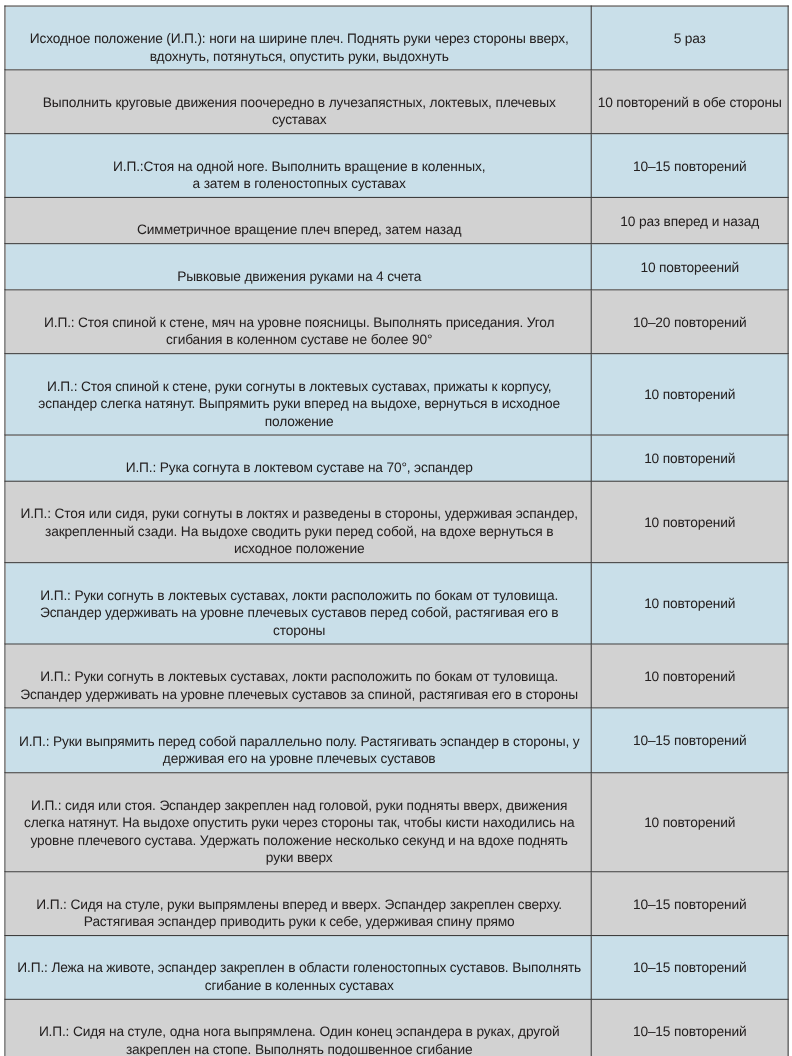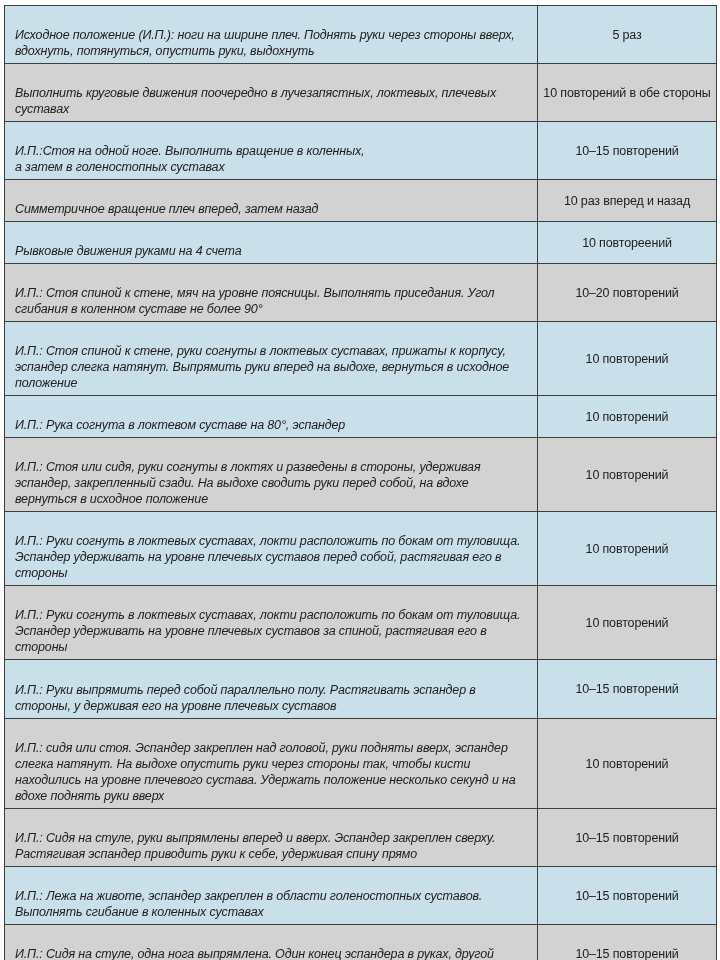--- a/index.html
+++ b/index.html
@@ -21,22 +21,21 @@
     vertical-align: middle;
     color: #242020;
     font-size: 12.5px;
     line-height: 1.28;
     overflow: hidden;
   }
   td.ex-cell {
     padding: 21px 8px 4px 10px;
     white-space: pre-line;
     letter-spacing: -0.15px;
-    text-align: left;
-    font-style: italic;
+    text-align: center;
   }
   td.reps-cell {
     text-align: center;
     padding: 6px 4px;
     letter-spacing: -0.15px;
   }
   tr.row-blue { background: #c9dfe9; }
   tr.row-gray { background: #d2d2d2; }
 </style>
 </head>
@@ -71,41 +70,41 @@
     </tr>
     <tr class="row-gray" style="height:30px">
       <td class="ex-cell">И.П.: Стоя спиной к стене, мяч на уровне поясницы. Выполнять приседания. Угол сгибания в коленном суставе не более 90°</td>
       <td class="reps-cell">10–20 повторений</td>
     </tr>
     <tr class="row-blue" style="height:57px">
       <td class="ex-cell">И.П.: Стоя спиной к стене, руки согнуты в локтевых суставах, прижаты к корпусу, эспандер слегка натянут. Выпрямить руки вперед на выдохе, вернуться в исходное положение</td>
       <td class="reps-cell">10 повторений</td>
     </tr>
     <tr class="row-blue" style="height:37px">
-      <td class="ex-cell">И.П.: Рука согнута в локтевом суставе на 80°, эспандер</td>
+      <td class="ex-cell">И.П.: Рука согнута в локтевом суставе на 70°, эспандер</td>
       <td class="reps-cell">10 повторений</td>
     </tr>
     <tr class="row-gray" style="height:71px">
       <td class="ex-cell">И.П.: Стоя или сидя, руки согнуты в локтях и разведены в стороны, удерживая эспандер, закрепленный сзади. На выдохе сводить руки перед собой, на вдохе вернуться в исходное положение</td>
       <td class="reps-cell">10 повторений</td>
     </tr>
     <tr class="row-blue" style="height:49px">
       <td class="ex-cell">И.П.: Руки согнуть в локтевых суставах, локти расположить по бокам от туловища. Эспандер удерживать на уровне плечевых суставов перед собой, растягивая его в стороны</td>
       <td class="reps-cell">10 повторений</td>
     </tr>
     <tr class="row-gray" style="height:48px">
       <td class="ex-cell">И.П.: Руки согнуть в локтевых суставах, локти расположить по бокам от туловища. Эспандер удерживать на уровне плечевых суставов за спиной, растягивая его в стороны</td>
       <td class="reps-cell">10 повторений</td>
     </tr>
     <tr class="row-blue" style="height:59px">
       <td class="ex-cell">И.П.: Руки выпрямить перед собой параллельно полу. Растягивать эспандер в стороны, у держивая его на уровне плечевых суставов</td>
       <td class="reps-cell">10–15 повторений</td>
     </tr>
     <tr class="row-gray" style="height:62px">
-      <td class="ex-cell">И.П.: сидя или стоя. Эспандер закреплен над головой, руки подняты вверх, эспандер слегка натянут. На выдохе опустить руки через стороны так, чтобы кисти находились на уровне плечевого сустава. Удержать положение несколько секунд и на вдохе поднять руки вверх</td>
+      <td class="ex-cell">И.П.: сидя или стоя. Эспандер закреплен над головой, руки подняты вверх, движения слегка натянут. На выдохе опустить руки через стороны так, чтобы кисти находились на уровне плечевого сустава. Удержать положение несколько секунд и на вдохе поднять руки вверх</td>
       <td class="reps-cell">10 повторений</td>
     </tr>
     <tr class="row-gray" style="height:56px">
       <td class="ex-cell">И.П.: Сидя на стуле, руки выпрямлены вперед и вверх. Эспандер закреплен сверху. Растягивая эспандер приводить руки к себе, удерживая спину прямо</td>
       <td class="reps-cell">10–15 повторений</td>
     </tr>
     <tr class="row-blue" style="height:48px">
       <td class="ex-cell">И.П.: Лежа на животе, эспандер закреплен в области голеностопных суставов. Выполнять сгибание в коленных суставах</td>
       <td class="reps-cell">10–15 повторений</td>
     </tr>

